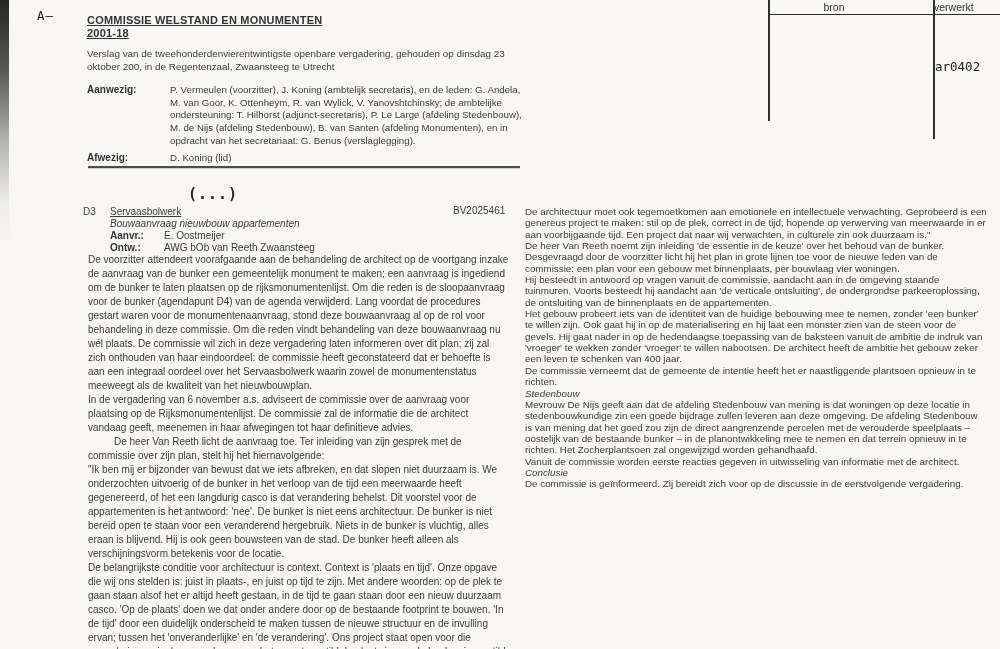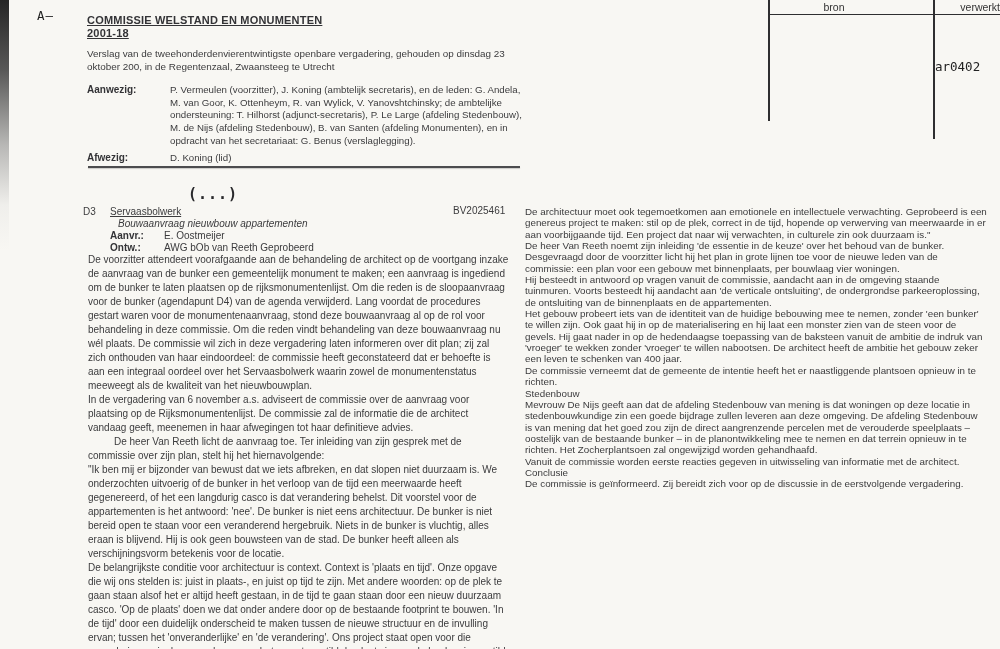--- a/index.html
+++ b/index.html
@@ -37,40 +37,40 @@
   .att-value { left:170px; width:352px; font-size:9.7px; line-height:12.7px; }
 
   .divider { left:88px; top:166px; width:432px; height:2.4px; background:#4c4c4e;
              box-shadow:0 1px 1px rgba(0,0,0,.18); }
 
   
   .stamp-vline1 { left:768px; top:0; width:1.6px; height:121px; background:#2e2e30; }
   .stamp-vline2 { left:933px; top:0; width:1.6px; height:139px; background:#2e2e30; }
   .stamp-hline  { left:768px; top:13.5px; width:232px; height:1.6px; background:#2e2e30; }
   .stamp-col1   { left:769px; top:1px; width:130px; text-align:center; font-size:10.5px; color:#333; }
-  .stamp-col2   { left:934px; top:1px; width:66px; text-align:right; font-size:10.5px; color:#333; }
+  .stamp-col2   { left:934px; top:1px; width:66px; text-align:left; font-size:10.5px; color:#333; }
   .stamp-note   { left:777px; top:27px; width:156px; font-size:12.5px; line-height:15px;
                   white-space:pre-line; color:#222; }
   .stamp-code   { left:935px; top:59px; font-size:12.5px; color:#222; }
 
   .omission { left:188px; top:185px; font-size:15px; font-weight:bold; letter-spacing:1px; color:#29292b;
               font-family:"DejaVu Sans Mono", monospace; }
 
   .item-number { left:83px; top:206px; font-size:10px; }
   .item-title  { left:110px; top:206px; font-size:10px; text-decoration:underline; }
   .item-ref    { left:453px; top:205px; font-size:10px; }
-  .item-subtitle { left:110px; top:218px; font-size:10px; font-style:italic;margin-left:8px; }
+  .item-subtitle { left:110px; top:218px; font-size:10px; font-style:italic; }
   .field-label { left:110px; font-size:10px; font-weight:bold; color:#333336; }
   .field-value { left:164px; font-size:10px; }
 
   .col-left  { left:88px; top:253px; width:421px; font-size:10px; line-height:14px; }
   .col-right { left:525px; top:206px; width:462px; font-size:9.8px; line-height:11.35px; }
   .col-left p, .col-right p { margin:0; }
   .indent { text-indent:26px; }
-  .subhead { }
+  .subhead { font-style:italic; }
 </style>
 </head>
 <body>
 
 <div class="page">
 
   <div class="abs scan-edge"></div>
 
   <div class="abs corner-mark mono">A–</div>
 
@@ -94,21 +94,21 @@
 
   <div class="abs omission">(...)</div>
 
   <div class="abs item-number">D3</div>
   <div class="abs item-title">Servaasbolwerk</div>
   <div class="abs item-ref">BV2025461</div>
   <div class="abs item-subtitle">Bouwaanvraag nieuwbouw appartementen</div>
   <div class="abs field-label" style="top:230px;">Aanvr.:</div>
   <div class="abs field-value" style="top:230px;">E. Oostmeijer</div>
   <div class="abs field-label" style="top:242px;">Ontw.:</div>
-  <div class="abs field-value" style="top:242px;">AWG bOb van Reeth Geprobeerd</div>
+  <div class="abs field-value" style="top:242px;">AWG bOb van Reeth Zwaansteeg</div>
 
   <div class="abs col-left">
     <p>De voorzitter attendeert voorafgaande aan de behandeling de architect op de voortgang inzake de aanvraag van de bunker een gemeentelijk monument te maken; een aanvraag is ingediend om de bunker te laten plaatsen op de rijksmonumentenlijst. Om die reden is de sloopaanvraag voor de bunker (agendapunt D4) van de agenda verwijderd. Lang voordat de procedures gestart waren voor de monumentenaanvraag, stond deze bouwaanvraag al op de rol voor behandeling in deze commissie. Om die reden vindt behandeling van deze bouwaanvraag nu wél plaats. De commissie wil zich in deze vergadering laten informeren over dit plan; zij zal zich onthouden van haar eindoordeel: de commissie heeft geconstateerd dat er behoefte is aan een integraal oordeel over het Servaasbolwerk waarin zowel de monumentenstatus meeweegt als de kwaliteit van het nieuwbouwplan.</p>
     <p>In de vergadering van 6 november a.s. adviseert de commissie over de aanvraag voor plaatsing op de Rijksmonumentenlijst. De commissie zal de informatie die de architect vandaag geeft, meenemen in haar afwegingen tot haar definitieve advies.</p>
     <p class="indent">De heer Van Reeth licht de aanvraag toe. Ter inleiding van zijn gesprek met de commissie over zijn plan, stelt hij het hiernavolgende:</p>
     <p>"Ik ben mij er bijzonder van bewust dat we iets afbreken, en dat slopen niet duurzaam is. We onderzochten uitvoerig of de bunker in het verloop van de tijd een meerwaarde heeft gegenereerd, of het een langdurig casco is dat verandering behelst. Dit voorstel voor de appartementen is het antwoord: 'nee'. De bunker is niet eens architectuur. De bunker is niet bereid open te staan voor een veranderend hergebruik. Niets in de bunker is vluchtig, alles eraan is blijvend. Hij is ook geen bouwsteen van de stad. De bunker heeft alleen als verschijningsvorm betekenis voor de locatie.</p>
     <p>De belangrijkste conditie voor architectuur is context. Context is 'plaats en tijd'. Onze opgave die wij ons stelden is: juist in plaats-, en juist op tijd te zijn. Met andere woorden: op de plek te gaan staan alsof het er altijd heeft gestaan, in de tijd te gaan staan door een nieuw duurzaam casco. 'Op de plaats' doen we dat onder andere door op de bestaande footprint te bouwen. 'In de tijd' door een duidelijk onderscheid te maken tussen de nieuwe structuur en de invulling ervan; tussen het 'onveranderlijke' en 'de verandering'. Ons project staat open voor die verandering en is daarmee duurzaam: het neemt verstild de plaats in van de bunker, is verstild gedetailleerd met innovatieve oplossingen.</p>
   </div>
 
   <div class="abs col-right">

